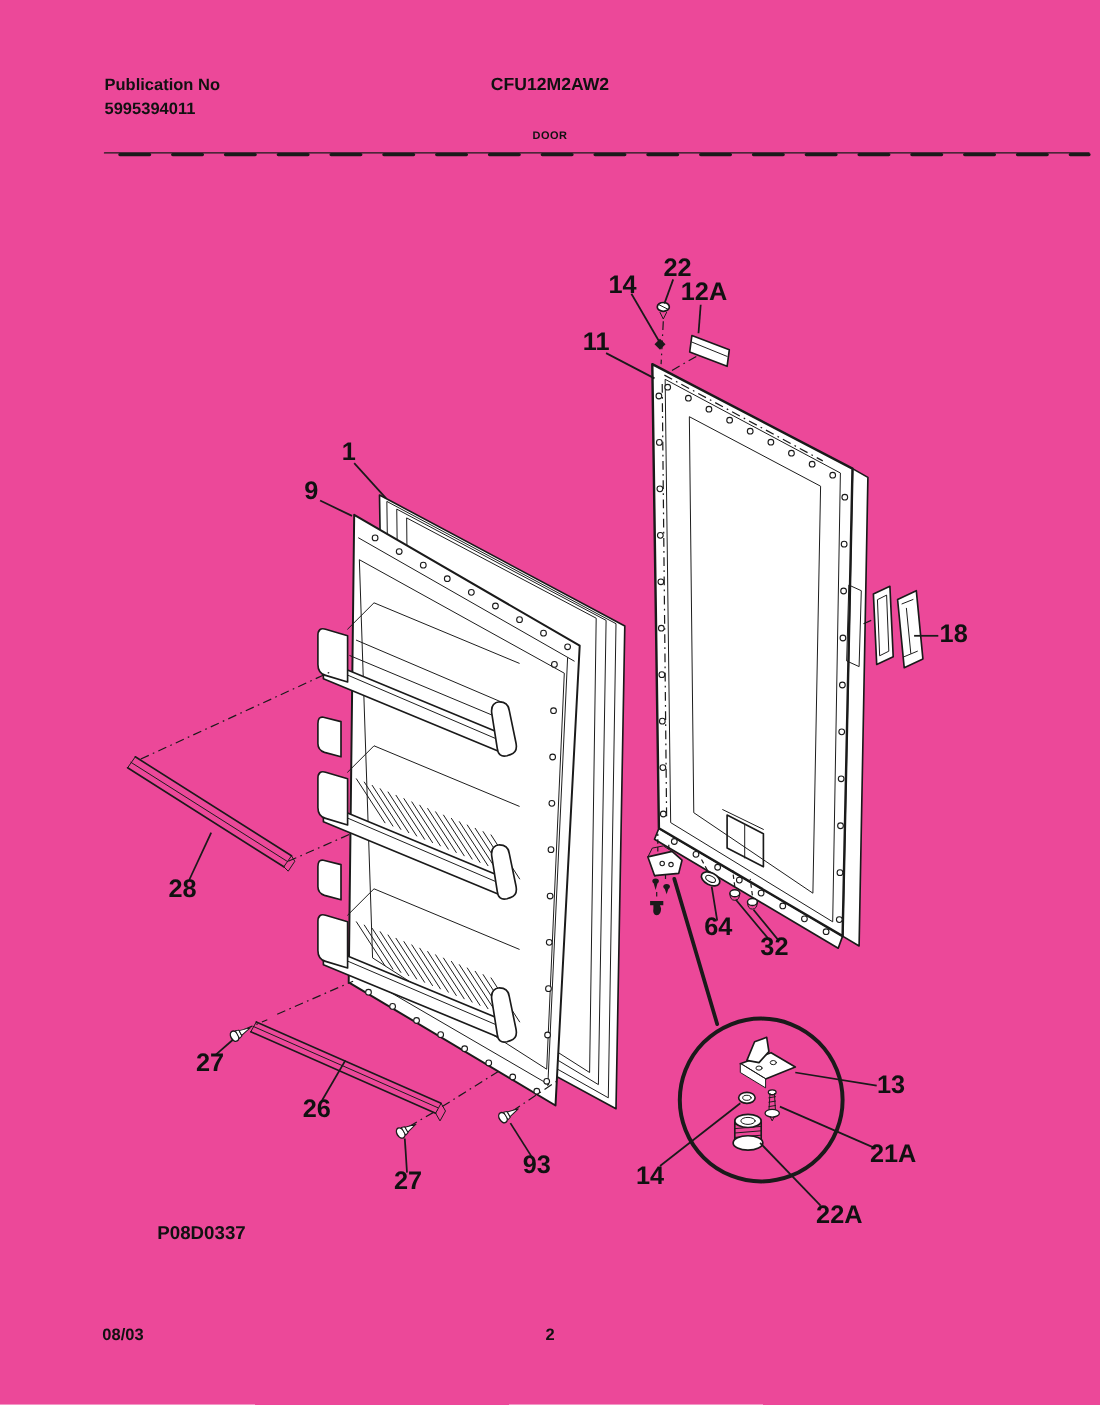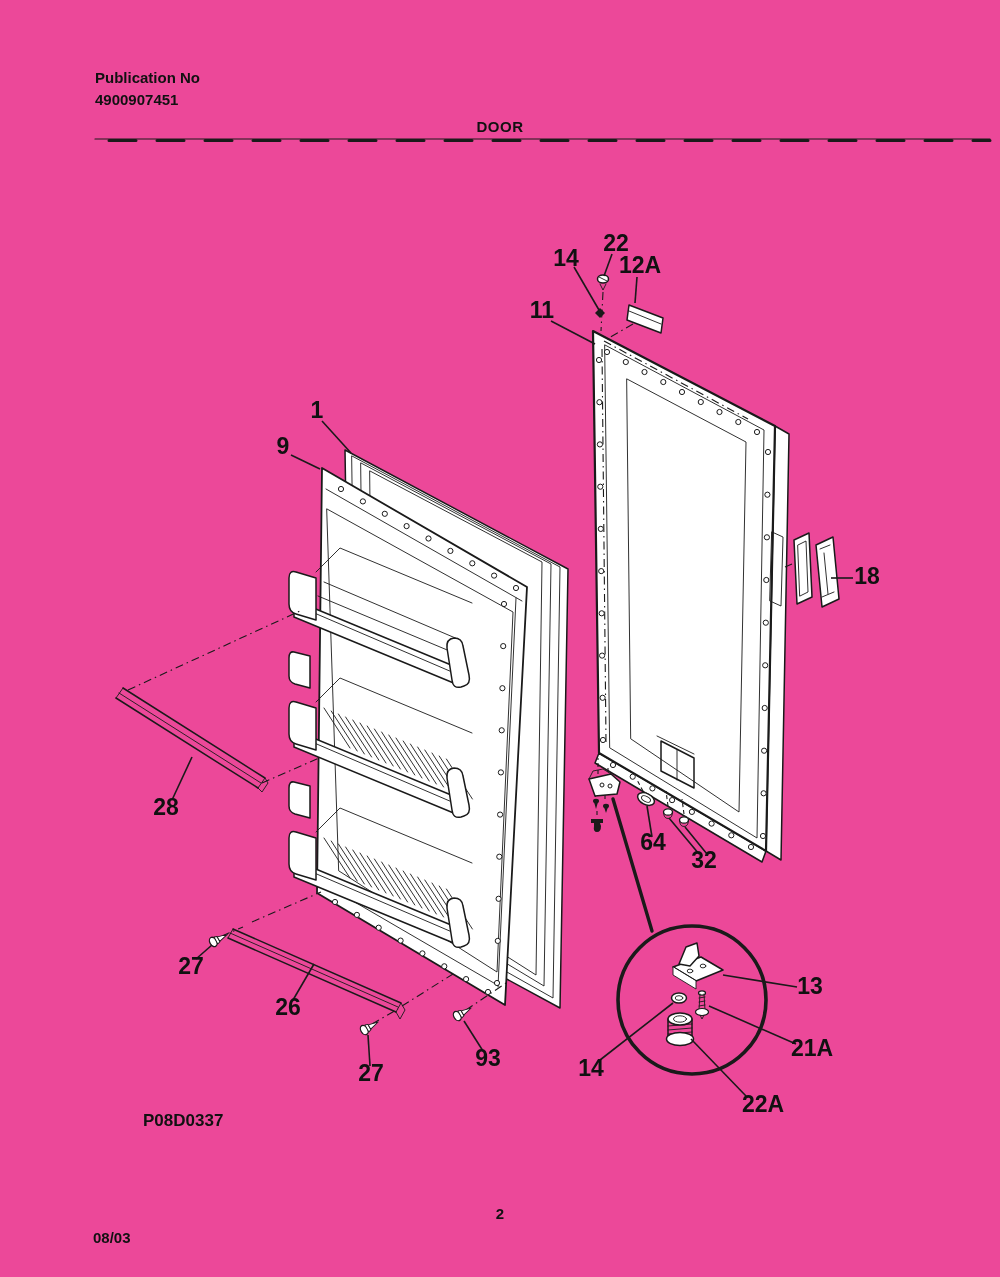--- a/index.html
+++ b/index.html
@@ -2,43 +2,44 @@
 <html><head>
 <meta charset="utf-8">
 <style>
   html,body{margin:0;padding:0;background:#ffffff;}
   .page{position:relative;width:1000px;height:1277px;background:#ec4899;overflow:hidden;
         font-family:"Liberation Sans",sans-serif;color:#111;}
   .txt{position:absolute;white-space:pre;}
   .hdr-pub    {left:95px;top:69px;font-size:15px;font-weight:600;}
   .hdr-pubnum {left:95px;top:91px;font-size:15px;font-weight:600;}
   .hdr-model  {left:0;right:0;top:69px;text-align:center;font-size:16px;font-weight:700;}
-  .hdr-section{left:0;right:0;top:118px;text-align:center;font-size:15px;font-weight:700;letter-spacing:.5px;}
+  .hdr-section{left:0;right:0;top:118px;text-align:center;font-size:10px;font-weight:700;letter-spacing:.5px;}
   .drawing-num{left:143px;top:1099px;font-size:17px;font-weight:600;margin-top:12px;}
-  .ft-date    {left:93px;top:1205px;font-size:15px;font-weight:600;margin-top:24px;}
+  .ft-date    {left:93px;top:1205px;font-size:15px;font-weight:600;}
   .ft-page    {left:0;right:0;top:1205px;text-align:center;font-size:15px;font-weight:600;}
   svg{position:absolute;left:0;top:0;}
   .ink{stroke:#1a1a1a;fill:none;stroke-width:1.5;stroke-linecap:round;stroke-linejoin:round;}
   .thick{stroke-width:2.2;}
   .thin{stroke-width:0.9;}
   .white{fill:#ffffff;}
   .blk{fill:#1a1a1a;stroke:none;}
   .leader{stroke:#1a1a1a;stroke-width:1.6;fill:none;}
   .dashdot{stroke:#1a1a1a;stroke-width:1.1;fill:none;stroke-dasharray:8 4 1.5 4;}
   .dash{stroke:#1a1a1a;stroke-width:1.1;fill:none;stroke-dasharray:4 3;}
   .callout{font-family:"Liberation Sans",sans-serif;font-size:23px;font-weight:700;fill:#111;}
   .hole{fill:#ffffff;stroke:#1a1a1a;stroke-width:1;}
 </style>
 </head>
 <body>
 
 <div class="page">
 
   <div class="txt hdr-pub">Publication No</div>
-  <div class="txt hdr-pubnum">4900907451</div>
+  <div class="txt hdr-pubnum">5995394011</div>
+  <div class="txt hdr-model">CFU12M2AW2</div>
   <div class="txt hdr-section">DOOR</div>
   <div class="txt drawing-num">P08D0337</div>
   <div class="txt ft-date">08/03</div>
   <div class="txt ft-page">2</div>
 
   <svg id="diagram-svg" width="1000" height="1277" viewBox="0 0 1000 1277">
 
     <g>
       <path class="ink" style="stroke-width:1.2" d="M95,139 L990,139"></path>
       <path class="ink" style="stroke-width:3;stroke-dasharray:27 21;stroke-dashoffset:-14" d="M95,140.5 L990,140.5"></path>

